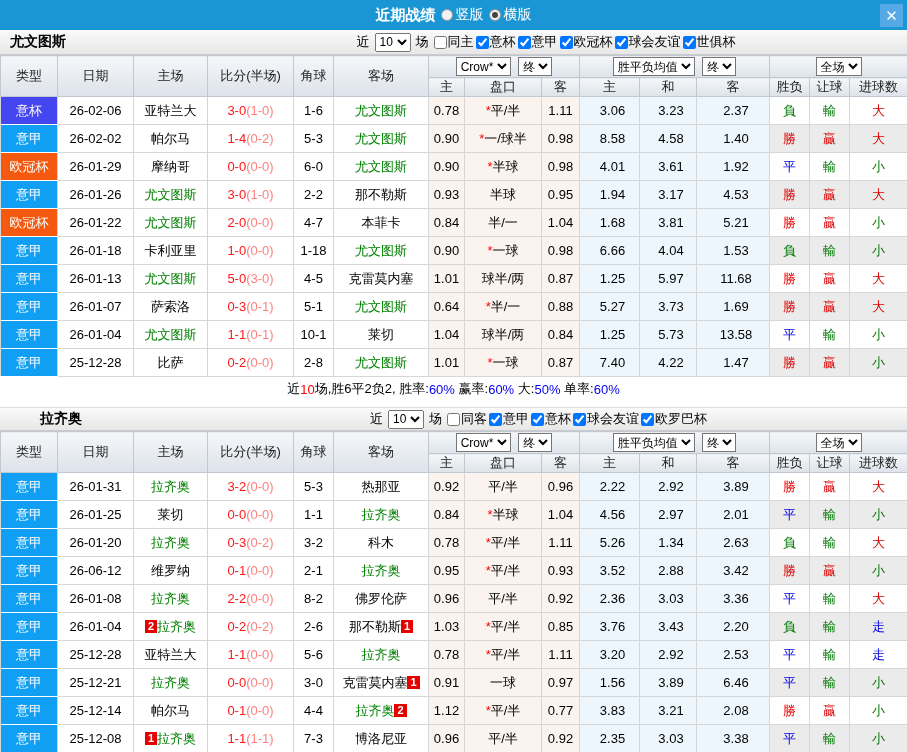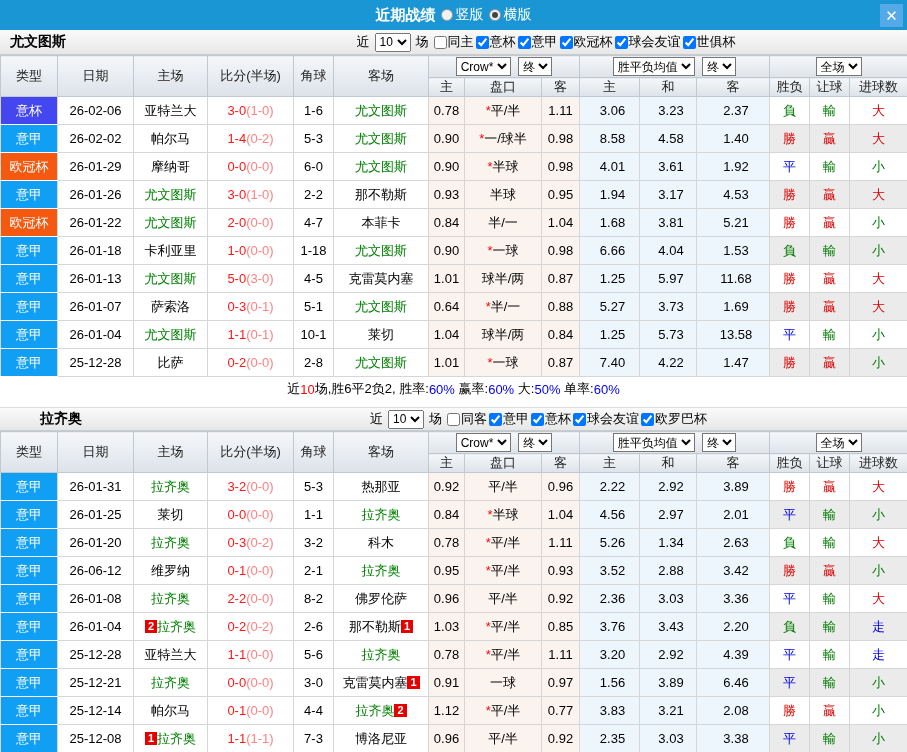--- a/index.html
+++ b/index.html
@@ -530,21 +530,21 @@
     <td>25-12-28</td>
     <td><span>亚特兰大</span></td>
     <td><span class="score-main">1-1</span><span class="score-half">(0-0)</span></td>
     <td>5-6</td>
     <td><span class="green">拉齐奥</span></td>
     <td class="pan-bg">0.78</td>
     <td class="pan-bg"><span class="star">*</span><span>平/半</span></td>
     <td class="pan-bg">1.11</td>
     <td class="avg-bg">3.20</td>
     <td class="avg-bg">2.92</td>
-    <td class="avg-bg">4.39</td>
+    <td class="avg-bg">2.53</td>
     <td class="res-cell res-b">平</td>
     <td class="res-cell res-g">輸</td>
     <td class="res-cell res-b">走</td>
   </tr>
         <tr class="even">
     <td class="type-cell" style="background: rgb(17, 159, 244);">意甲</td>
     <td>25-12-21</td>
     <td><span class="green">拉齐奥</span></td>
     <td><span class="score-main">0-0</span><span class="score-half">(0-0)</span></td>
     <td>3-0</td>

